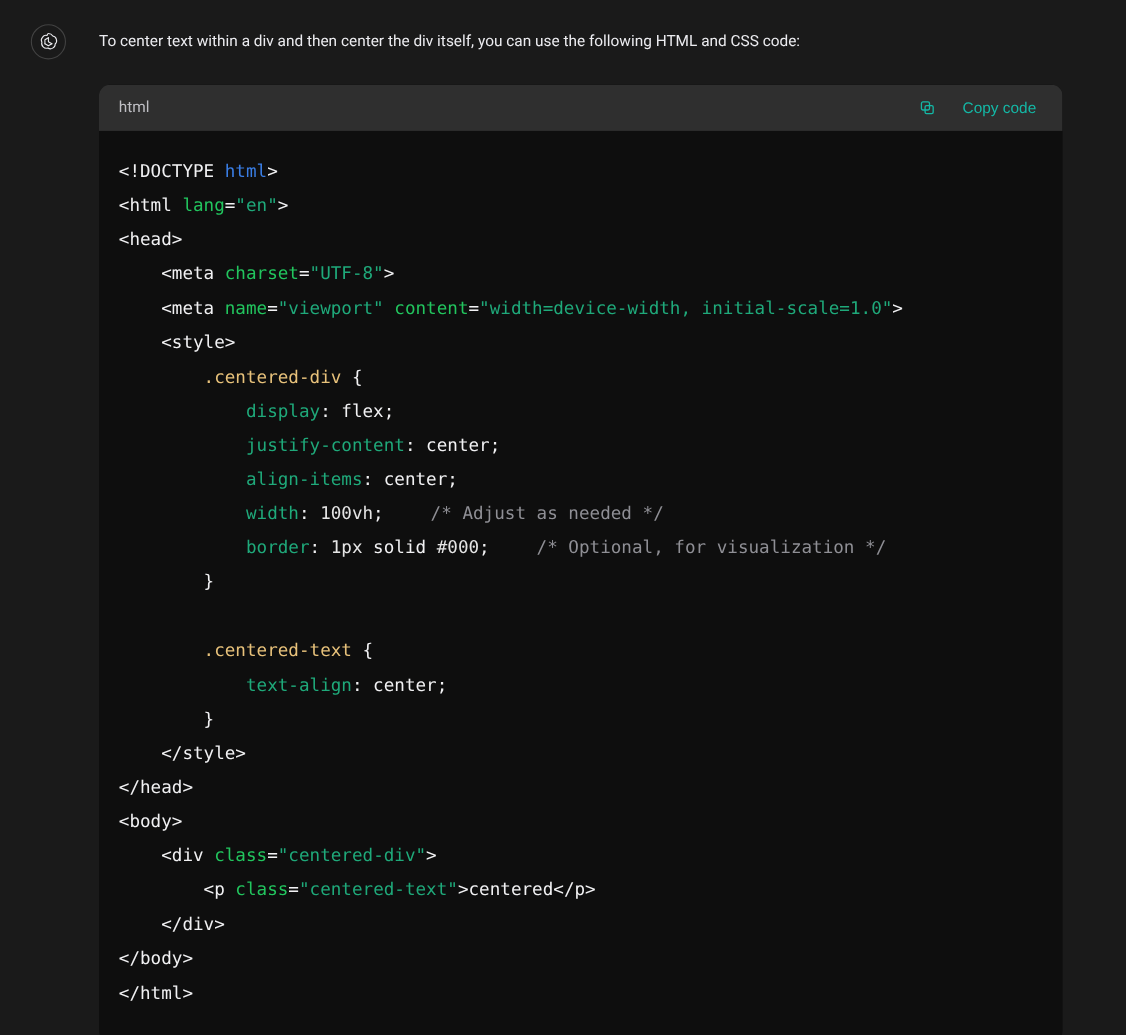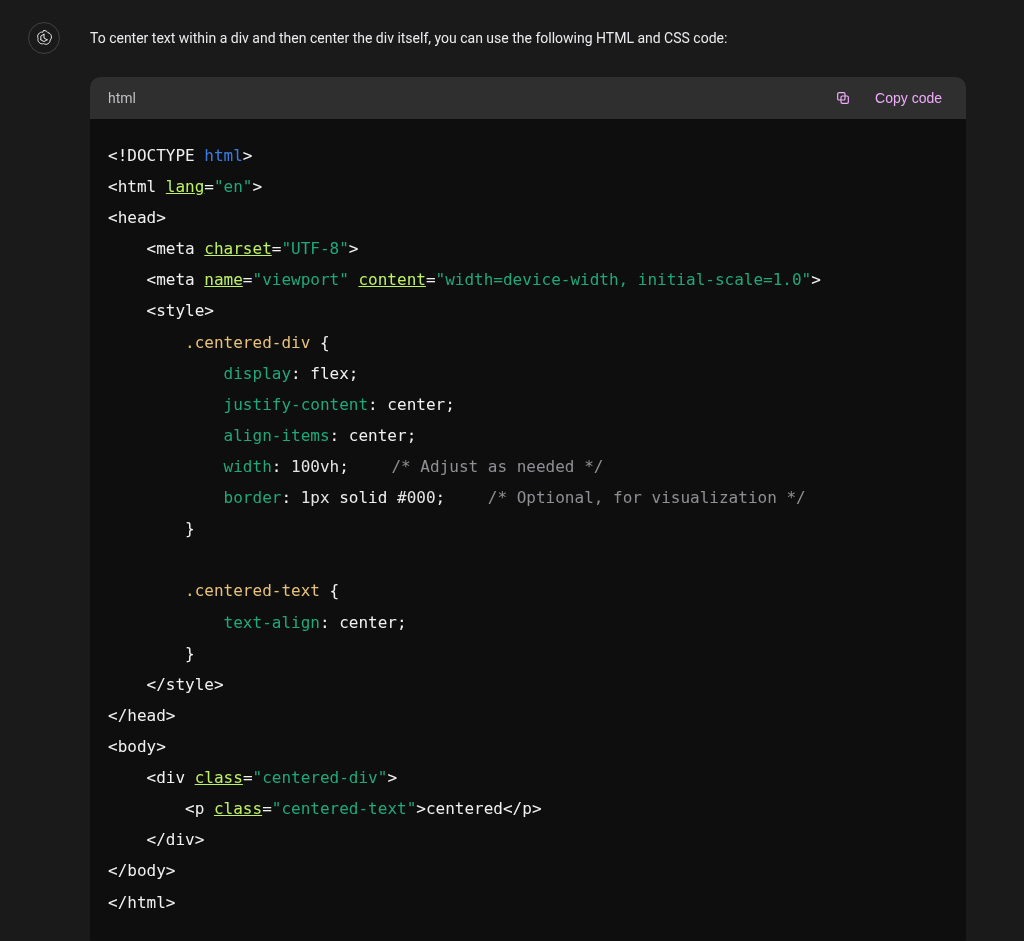--- a/index.html
+++ b/index.html
@@ -69,21 +69,21 @@
     padding: 10px 18px;
     font-size: 14px;
     color: #bfbfc4;
   }
   .copy-btn {
     display: flex;
     align-items: center;
     gap: 24px;
     background: none;
     border: none;
-    color: #f0abfc;
+    color: #14b8a6;
     cursor: pointer;
     font-size: 14px;
   }
   .copy-btn svg {
     width: 16px;
     height: 16px;
     display: block;
   }
 
   .code-pre {
@@ -93,21 +93,21 @@
     font-size: 16px;
     line-height: 1.82;
     white-space: pre;
     overflow-x: auto;
     color: #e7e7e9;
   }
 
   
   .tok-white  { color: #f1f1f3; }
   .tok-kw     { color: #3a7ee5; }      
-  .tok-attr   { color: #bef264; text-decoration: underline; }      
+  .tok-attr   { color: #22c55e; }      
   .tok-str    { color: #1fa97a; }      
   .tok-num    { color: #e5e5e5; }      
   .tok-comm   { color: #8f8f95; margin-left: 33px; }      
   .tok-sel    { color: #e8c27b; }
 </style>
 </head>
 <body>
 
 <div class="page">
 

